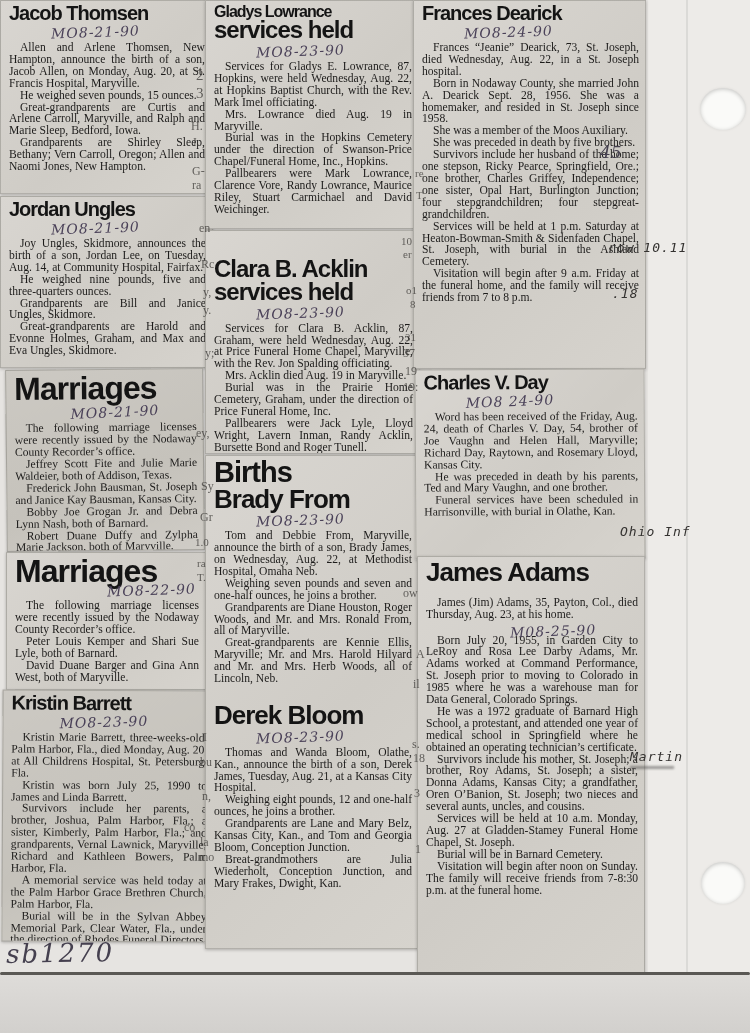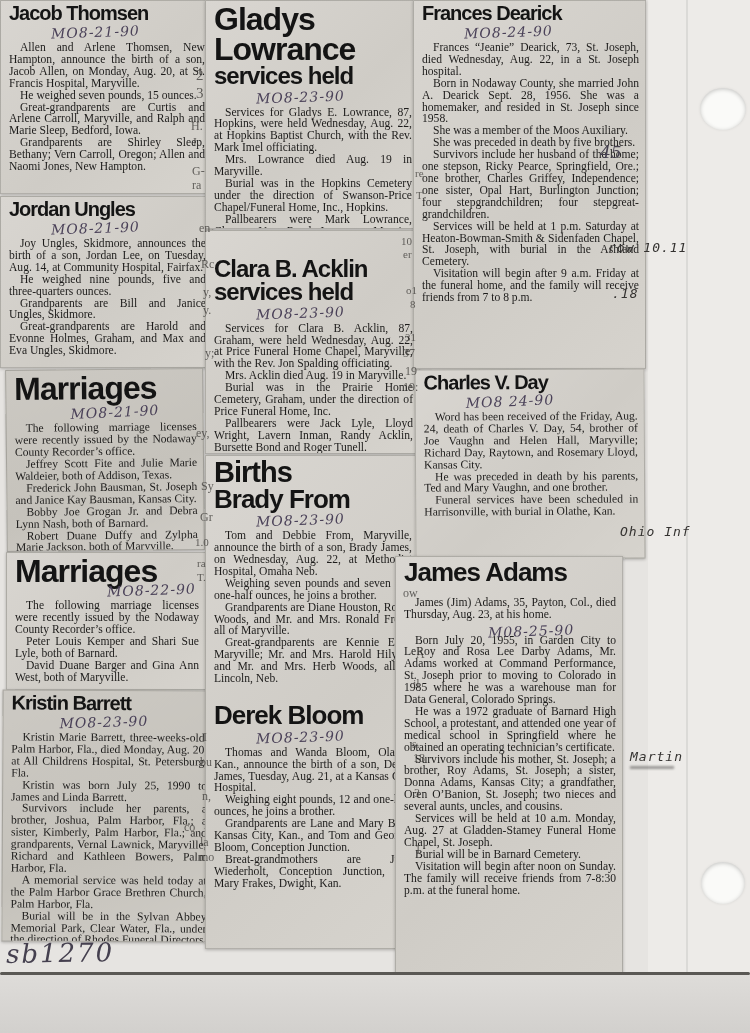--- a/index.html
+++ b/index.html
@@ -92,21 +92,21 @@
     <h2 class="headline">Kristin Barrett</h2>
     <div class="dateline" style="margin-left:48px;"><span class="ink">MO8-23-90</span></div>
     <p class="para">Kristin Marie Barrett, three-weeks-old, Palm Harbor, Fla., died Monday, Aug. 20, at All Childrens Hospital, St. Petersburg, Fla.</p>
     <p class="para">Kristin was born July 25, 1990 to James and Linda Barrett.</p>
     <p class="para">Survivors include her parents, a brother, Joshua, Palm Harbor, Fla.; a sister, Kimberly, Palm Harbor, Fla.; and grandparents, Vernal Lawnick, Maryville; Richard and Kathleen Bowers, Palm Harbor, Fla.</p>
     <p class="para">A memorial service was held today at the Palm Harbor Grace Brethren Church, Palm Harbor, Fla.</p>
     <p class="para">Burial will be in the Sylvan Abbey Memorial Park, Clear Water, Fla., under the direction of Rhodes Funeral Directors, Clear Water, Fla.</p>
   </div>
 
   <div class="clip" style="left:205px;top:0;width:214px;height:229px;">
-    <h2 class="headline" style="font-size:32px;">Gladys Lowrance</h2>
+    <h2 class="headline" style="font-size:16px;">Gladys Lowrance</h2>
     <h2 class="headline" style="font-size:24px;">services held</h2>
     <div class="dateline"><span class="ink">MO8-23-90</span></div>
     <p class="para">Services for Gladys E. Lowrance, 87, Hopkins, were held Wednesday, Aug. 22, at Hopkins Baptist Church, with the Rev. Mark Imel officiating.</p>
     <p class="para">Mrs. Lowrance died Aug. 19 in Maryville.</p>
     <p class="para">Burial was in the Hopkins Cemetery under the direction of Swanson-Price Chapel/Funeral Home, Inc., Hopkins.</p>
     <p class="para">Pallbearers were Mark Lowrance, Clarence Vore, Randy Lowrance, Maurice Riley, Stuart Carmichael and David Weichinger.</p>
   </div>
 
   <div class="clip" style="left:205px;top:230px;width:215px;height:224px;">
     <h2 class="headline" style="font-size:24px;margin-top:24px;">Clara B. Acklin</h2>
@@ -147,21 +147,21 @@
   </div>
 
   <div class="clip" style="left:415px;top:369px;width:230px;height:190px;transform:rotate(-0.3deg);">
     <h2 class="headline">Charles V. Day</h2>
     <div class="dateline"><span class="ink">MO8 24-90</span></div>
     <p class="para">Word has been received of the Friday, Aug. 24, death of Charles V. Day, 54, brother of Joe Vaughn and Helen Hall, Maryville; Richard Day, Raytown, and Rosemary Lloyd, Kansas City.</p>
     <p class="para">He was preceded in death by his parents, Ted and Mary Vaughn, and one brother.</p>
     <p class="para">Funeral services have been scheduled in Harrisonville, with burial in Olathe, Kan.</p>
   </div>
 
-  <div class="clip" style="left:395px;top:556px;width:228px;height:451px;">
+  <div class="clip" style="left:417px;top:556px;width:228px;height:451px;">
     <h2 class="headline md">James Adams</h2>
     <span class="ink" style="position:absolute;left:92px;top:66px;">M08-25-90</span>
     <p class="para" style="margin-top:12px;">James (Jim) Adams, 35, Payton, Col., died Thursday, Aug. 23, at his home.</p>
     <p class="para" style="margin-top:14px;">Born July 20, 1955, in Garden City to LeRoy and Rosa Lee Darby Adams, Mr. Adams worked at Command Performance, St. Joseph prior to moving to Colorado in 1985 where he was a warehouse man for Data General, Colorado Springs.</p>
     <p class="para">He was a 1972 graduate of Barnard High School, a protestant, and attended one year of medical school in Springfield where he obtained an operating technician’s certificate.</p>
     <p class="para">Survivors include his mother, St. Joseph; a brother, Roy Adams, St. Joseph; a sister, Donna Adams, Kansas City; a grandfather, Oren O’Banion, St. Joseph; two nieces and several aunts, uncles, and cousins.</p>
     <p class="para">Services will be held at 10 a.m. Monday, Aug. 27 at Gladden-Stamey Funeral Home Chapel, St. Joseph.</p>
     <p class="para">Burial will be in Barnard Cemetery.</p>
     <p class="para">Visitation will begin after noon on Sunday. The family will receive friends from 7-8:30 p.m. at the funeral home.</p>
   </div>

